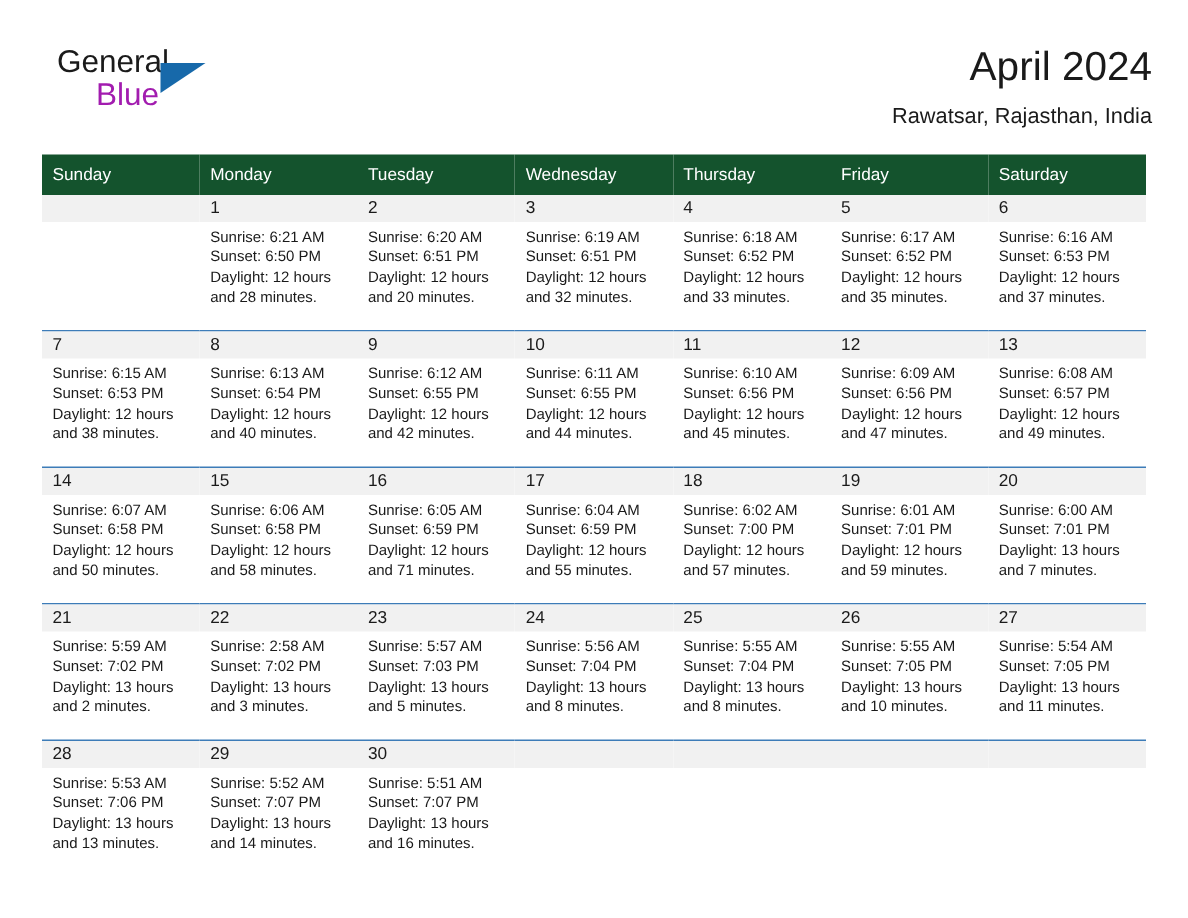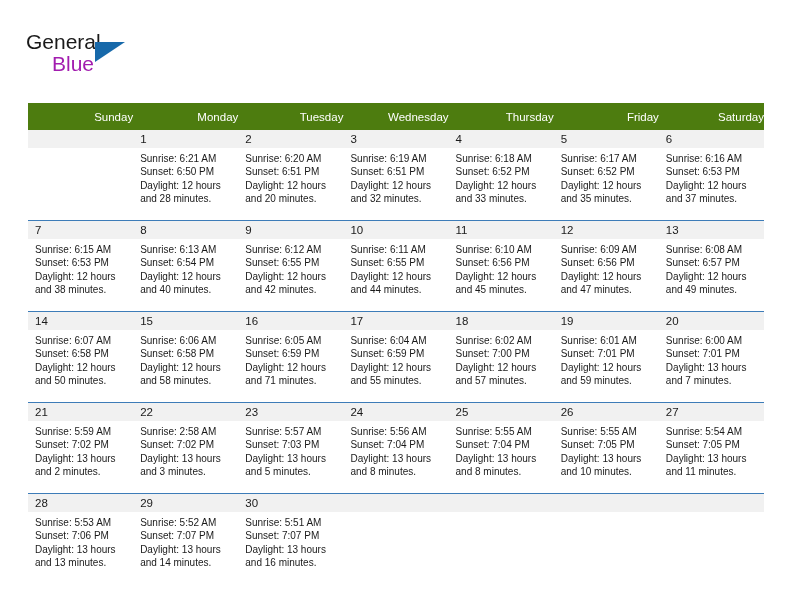--- a/index.html
+++ b/index.html
@@ -18,21 +18,21 @@
   .page {
     position: relative;
     width: 792px;
     height: 612px;
     box-sizing: border-box;
   }
 
   
   .top-bar {
     position: absolute;
-    left: 20px;
+    left: 32px;
     top: 28px;
     width: 736px;
     height: 68px;
   }
   .logo {
     position: absolute;
     left: 6px;
     top: 2px;
     width: 120px;
     height: 56px;
@@ -90,25 +90,25 @@
     position: absolute;
     left: 28px;
     top: 103px;
     width: 736px;
     border-collapse: collapse;
     table-layout: fixed;
   }
   .calendar col { width: 105.14px; }
 
   thead th {
-    background: #4d7c0f;
+    background: #14532d;
     color: #ffffff;
     font-size: 11.5px;
     font-weight: normal;
-    text-align: right;
+    text-align: left;
     padding: 5px 0 5px 7px;
     height: 17px;
     vertical-align: middle;
     border: none;
   }
 
   tbody tr.week-row > td {
     vertical-align: top;
     padding: 0;
     border: none;
@@ -149,20 +149,24 @@
 <div class="page">
 
   <div class="top-bar">
 
     <div class="logo">
       <span class="logo-general">General</span>
       <span class="logo-triangle"></span>
       <span class="logo-blue">Blue</span>
     </div>
 
+    <div class="title-block">
+      <div class="cal-title">April 2024</div>
+      <div class="cal-subtitle">Rawatsar, Rajasthan, India</div>
+    </div>
 
   </div>
 
   <table class="calendar">
     <colgroup>
       <col>
         <col>
         <col>
         <col>
         <col>

